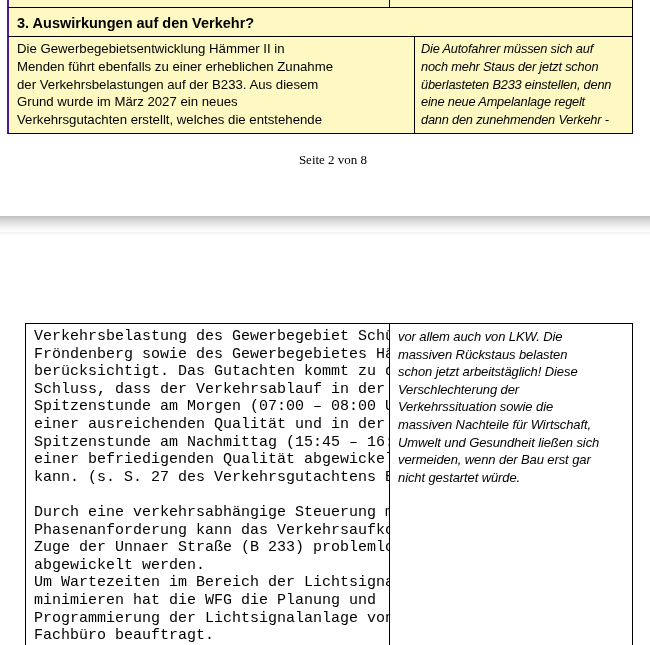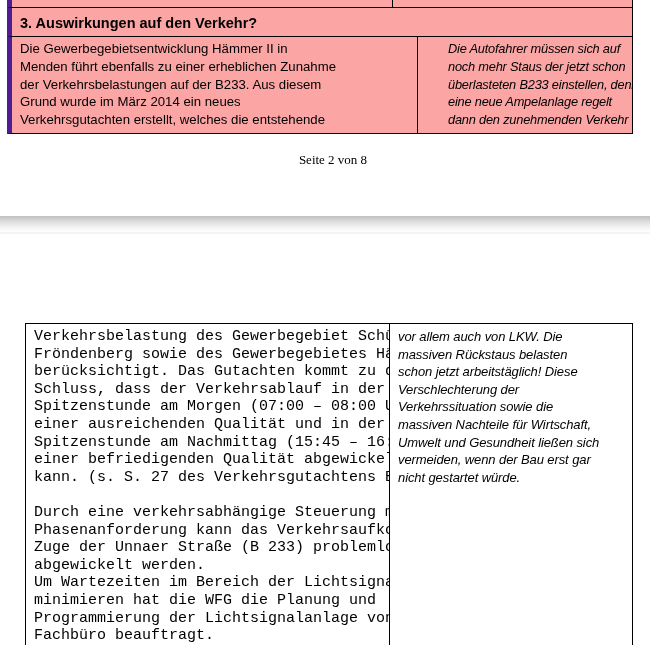--- a/index.html
+++ b/index.html
@@ -6,34 +6,34 @@
   html, body {
     width: 650px; height: 645px;
     background: #ffffff;
     font-family: "Liberation Sans", sans-serif;
     color: #000000;
     overflow: hidden;
   }
   .viewport { position: relative; width: 650px; height: 645px; background: #ffffff; }
 
   
-  .t1-row { position: absolute; border-left: 5px solid #4c1d95; border-right: 1px solid #000; border-bottom: 1px solid #000; background: #fca5a5; }
+  .t1-row { position: absolute; border-left: 2px solid #4c1d95; border-right: 1px solid #000; border-bottom: 1px solid #000; background: #fef9c3; }
   .t1-sliver { left: 7px; top: 0; width: 626px; height: 8px; }
   .t1-sliver-divider { position: absolute; left: 380px; top: 0; height: 100%; width: 0; border-left: 1px solid #000; }
   .t1-header { left: 7px; top: 8px; width: 626px; height: 29px; }
   .t1-header .heading {
     display: block; padding: 6px 0 0 8px;
     font-size: 14.5px; font-weight: bold; line-height: 19px;
     white-space: pre;
   }
   .t1-content { left: 7px; top: 37px; width: 626px; height: 97px; }
   .t1-content .divider { position: absolute; left: 405px; top: 0; height: 100%; width: 0; border-left: 1px solid #000; }
   .cell { position: absolute; top: 0; bottom: 0; white-space: pre; overflow: hidden; }
   .t1-left  { left: 0; width: 405px; padding: 3px 6px 3px 8px; font-size: 13.2px; line-height: 17.8px; }
-  .t1-right { left: 406px; right: 0; padding: 3px 2px 3px 6px; font-size: 12.8px; line-height: 17.8px; font-style: italic; letter-spacing: -0.2px; margin-left: 24px; }
+  .t1-right { left: 406px; right: 0; padding: 3px 2px 3px 6px; font-size: 12.8px; line-height: 17.8px; font-style: italic; letter-spacing: -0.2px; }
 
   
   .page-footer {
     position: absolute; left: 0; top: 151px; width: 666px;
     text-align: center;
     font-family: "Liberation Serif", serif;
     font-size: 13px; line-height: 17px;
   }
 
   
@@ -66,21 +66,21 @@
     </div>
 
     <div class="t1-row t1-header">
       <span class="heading">3. Auswirkungen auf den Verkehr?</span>
     </div>
 
     <div class="t1-row t1-content">
       <div class="cell t1-left">Die Gewerbegebietsentwicklung Hämmer II in
 Menden führt ebenfalls zu einer erheblichen Zunahme
 der Verkehrsbelastungen auf der B233. Aus diesem
-Grund wurde im März 2014 ein neues
+Grund wurde im März 2027 ein neues
 Verkehrsgutachten erstellt, welches die entstehende</div>
       <div class="divider"></div>
       <div class="cell t1-right">Die Autofahrer müssen sich auf
 noch mehr Staus der jetzt schon
 überlasteten B233 einstellen, denn
 eine neue Ampelanlage regelt
 dann den zunehmenden Verkehr -</div>
     </div>
 
     <div class="page-footer">Seite 2 von 8</div>

